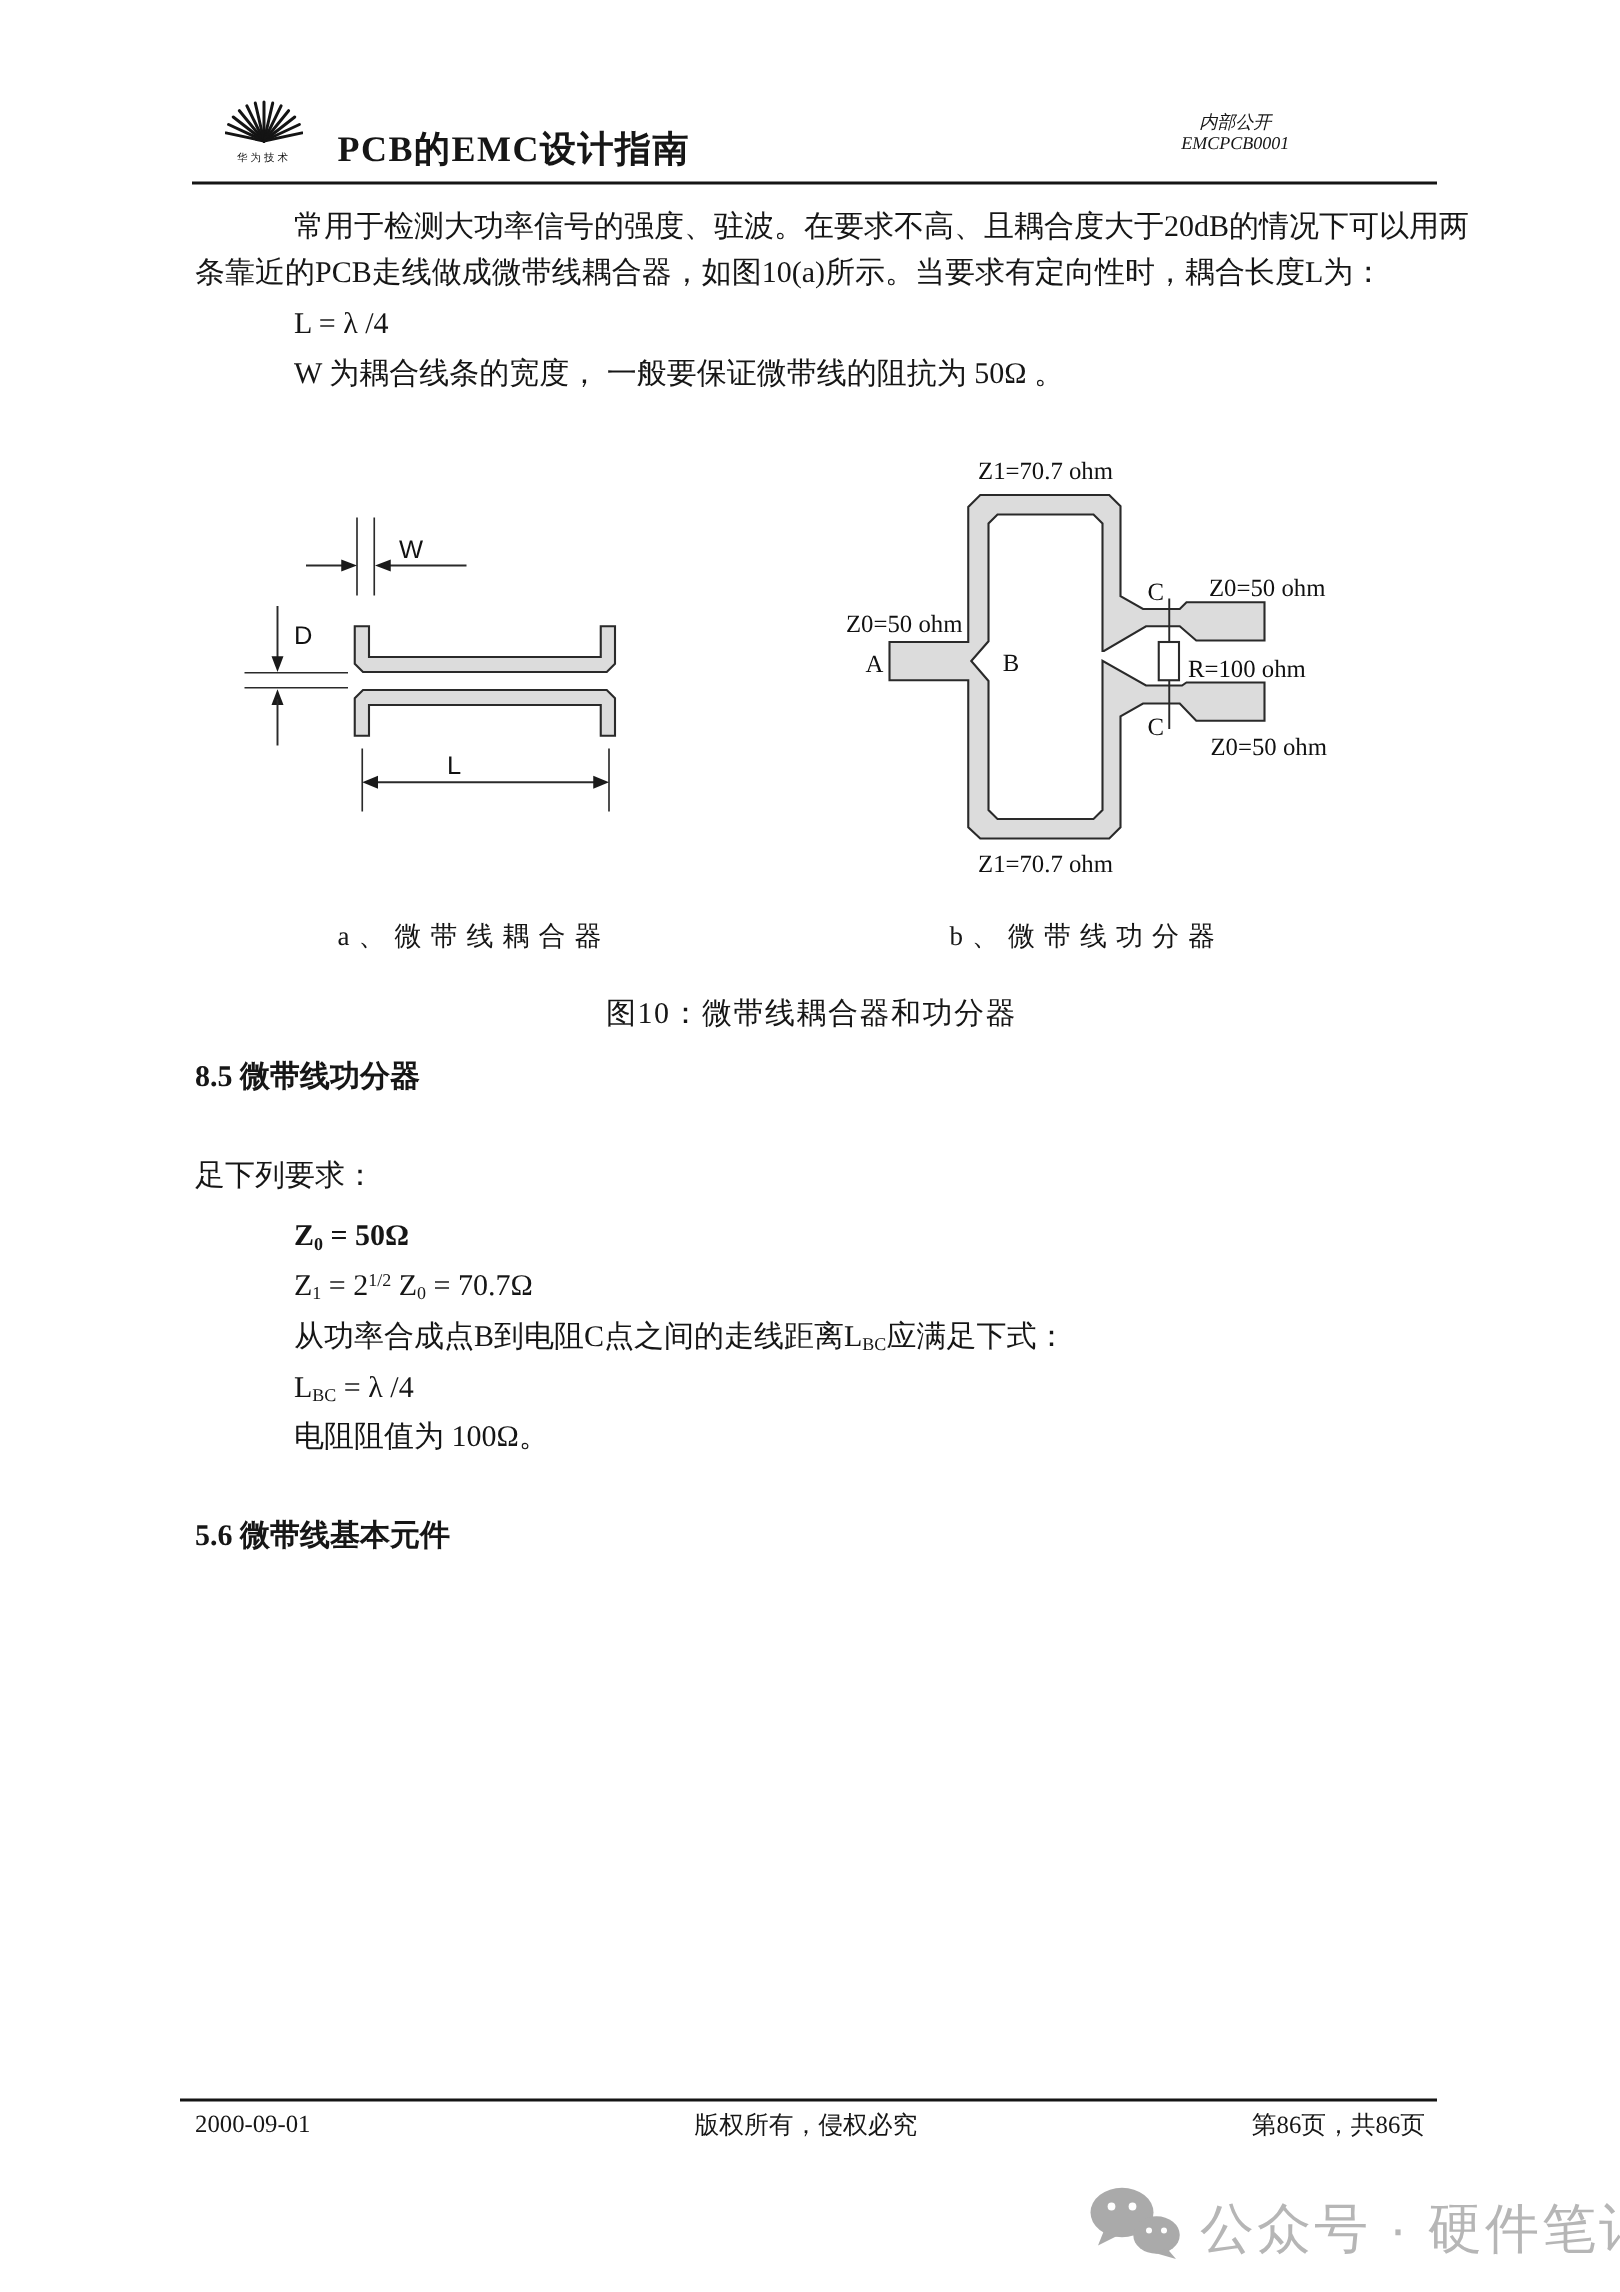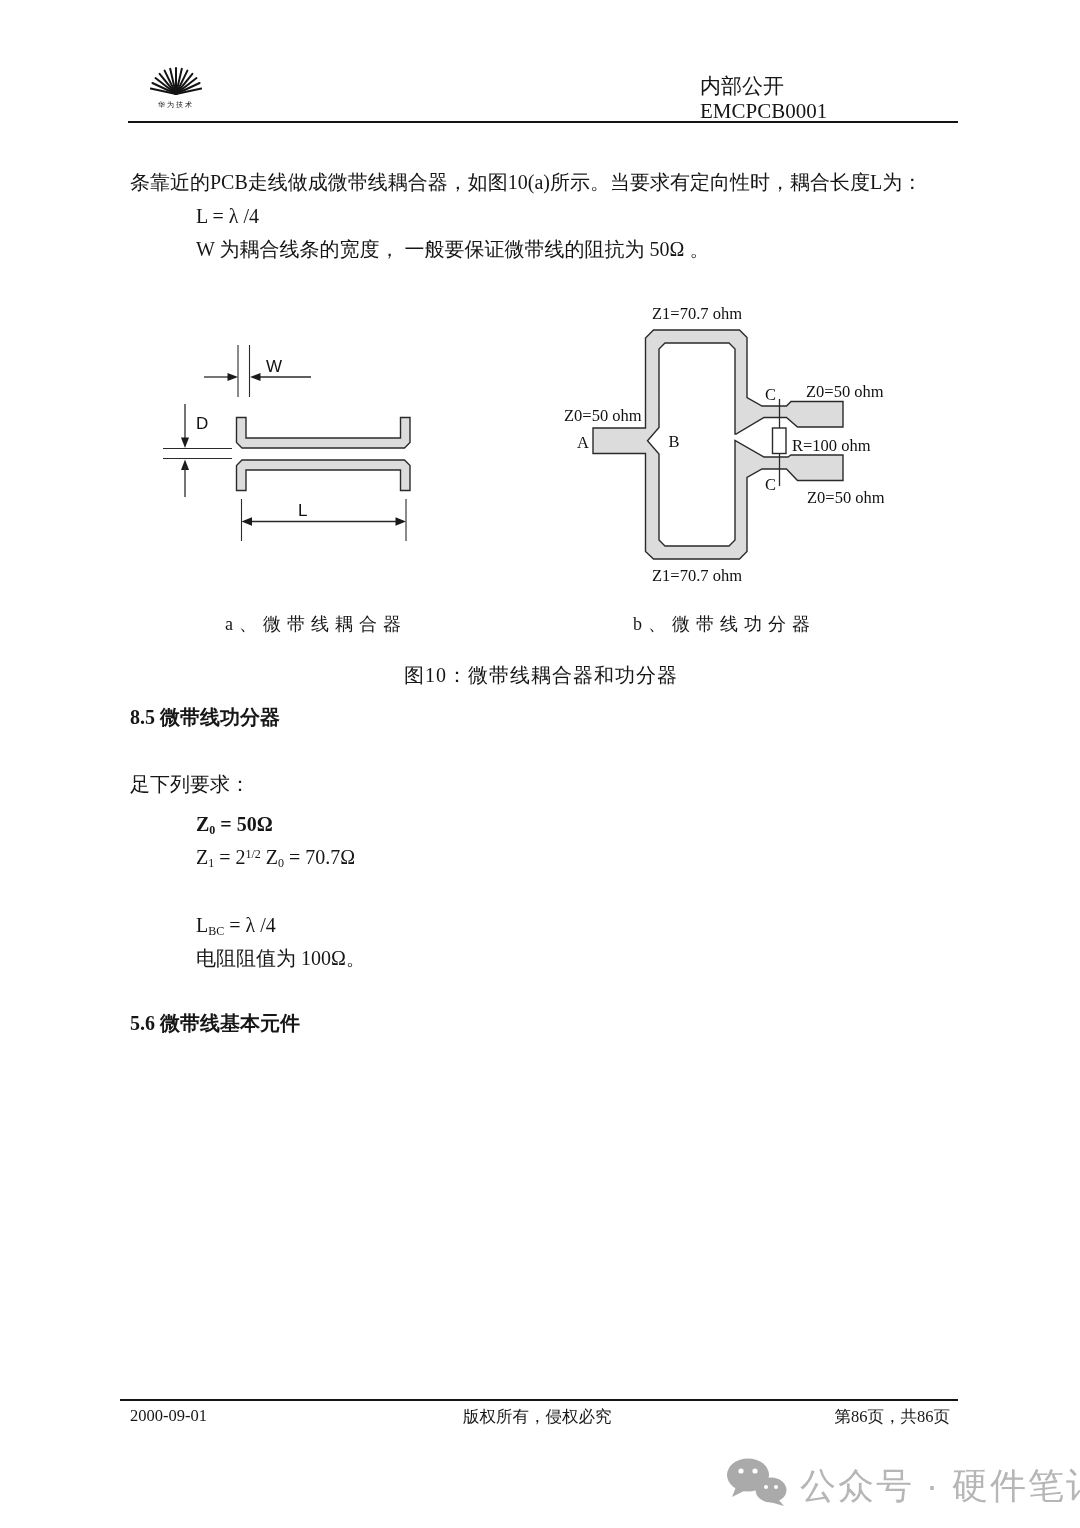--- a/index.html
+++ b/index.html
@@ -4,21 +4,21 @@
 <style>
   html,body{margin:0;padding:0;background:#ffffff;}
   .page{
     position:relative;width:1080px;height:1528px;background:#ffffff;
     font-family:"Liberation Serif","DejaVu Serif",serif;color:#161616;overflow:hidden;
   }
   .abs{position:absolute;white-space:nowrap;}
   .tline{font-size:20px;line-height:1.2;}
   .heading{font-size:20px;font-weight:bold;}
   .doc-title{font-size:24px;font-weight:bold;letter-spacing:1px;}
-  .hdr-right{font-size:21px;text-align:left;line-height:1.2;}
+  .hdr-right{font-size:12px;text-align:center;line-height:1.2;font-style:italic;}
   .rule{position:absolute;background:#151515;}
   .fig-sub-caption{font-size:18px;letter-spacing:6px;}
   .fig-caption{font-size:20px;letter-spacing:1px;}
   .footer-text{font-size:16.5px;}
   .sub{font-size:0.6em;vertical-align:-0.25em;}
   .sup{font-size:0.6em;vertical-align:0.5em;}
   .watermark-text{
     font-family:"Liberation Sans","DejaVu Sans",sans-serif;
     font-size:36px;color:#b6b6b6;letter-spacing:2px;
   }
@@ -47,28 +47,30 @@
       <line x1="26" y1="34" x2="31.8" y2="8.7"></line>
       <line x1="26" y1="34" x2="37.4" y2="10.6"></line>
       <line x1="26" y1="34" x2="42.4" y2="13.8"></line>
       <line x1="26" y1="34" x2="46.5" y2="18"></line>
       <line x1="26" y1="34" x2="49.6" y2="23"></line>
       <line x1="26" y1="34" x2="51.4" y2="28.6"></line>
     </g>
     <text x="26" y="47" text-anchor="middle" font-size="7" letter-spacing="2">华为技术</text>
   </svg>
 
+  <div class="abs doc-title" style="left:225px;top:83px;">PCB的EMC设计指南</div>
 
   <div class="abs hdr-right" style="left:700px;top:74px;width:247px;">
     <div>内部公开</div>
     <div>EMCPCB0001</div>
   </div>
 
   <div class="rule" style="left:128px;top:121px;width:830px;height:2px;"></div>
 
+  <div class="abs tline" style="left:196px;top:139px;">常用于检测大功率信号的强度、驻波。在要求不高、且耦合度大于20dB的情况下可以用两</div>
   <div class="abs tline" style="left:130px;top:170px;">条靠近的PCB走线做成微带线耦合器，如图10(a)所示。当要求有定向性时，耦合长度L为：</div>
   <div class="abs tline" style="left:196px;top:204px;">L = λ /4</div>
   <div class="abs tline" style="left:196px;top:237px;">W 为耦合线条的宽度， 一般要保证微带线的阻抗为 50Ω 。</div>
 
   <svg class="abs" style="left:120px;top:280px;" width="860" height="330" viewBox="120 280 860 330">
 
     <g>
 
       <g>
         <line class="thinline" x1="238" y1="345" x2="238" y2="397"></line>
@@ -141,20 +143,23 @@
   <div class="abs tline" style="left:130px;top:772px;">足下列要求：</div>
 
   <div class="abs tline" style="left:196px;top:812px;font-weight:bold;">
     <span>Z</span><span class="sub">0</span><span> = 50Ω</span>
   </div>
 
   <div class="abs tline" style="left:196px;top:845px;">
     <span>Z</span><span class="sub">1</span><span> = 2</span><span class="sup">1/2</span><span> Z</span><span class="sub">0</span><span> = 70.7Ω</span>
   </div>
 
+  <div class="abs tline" style="left:196px;top:879px;">
+    <span>从功率合成点B到电阻C点之间的走线距离L</span><span class="sub">BC</span><span>应满足下式：</span>
+  </div>
 
   <div class="abs tline" style="left:196px;top:913px;">
     <span>L</span><span class="sub">BC</span><span> = λ /4</span>
   </div>
 
   <div class="abs tline" style="left:196px;top:946px;">电阻阻值为 100Ω。</div>
 
   <div class="abs heading" style="left:130px;top:1010px;">5.6 微带线基本元件</div>
 
   <div class="rule" style="left:120px;top:1399px;width:838px;height:2px;"></div>

